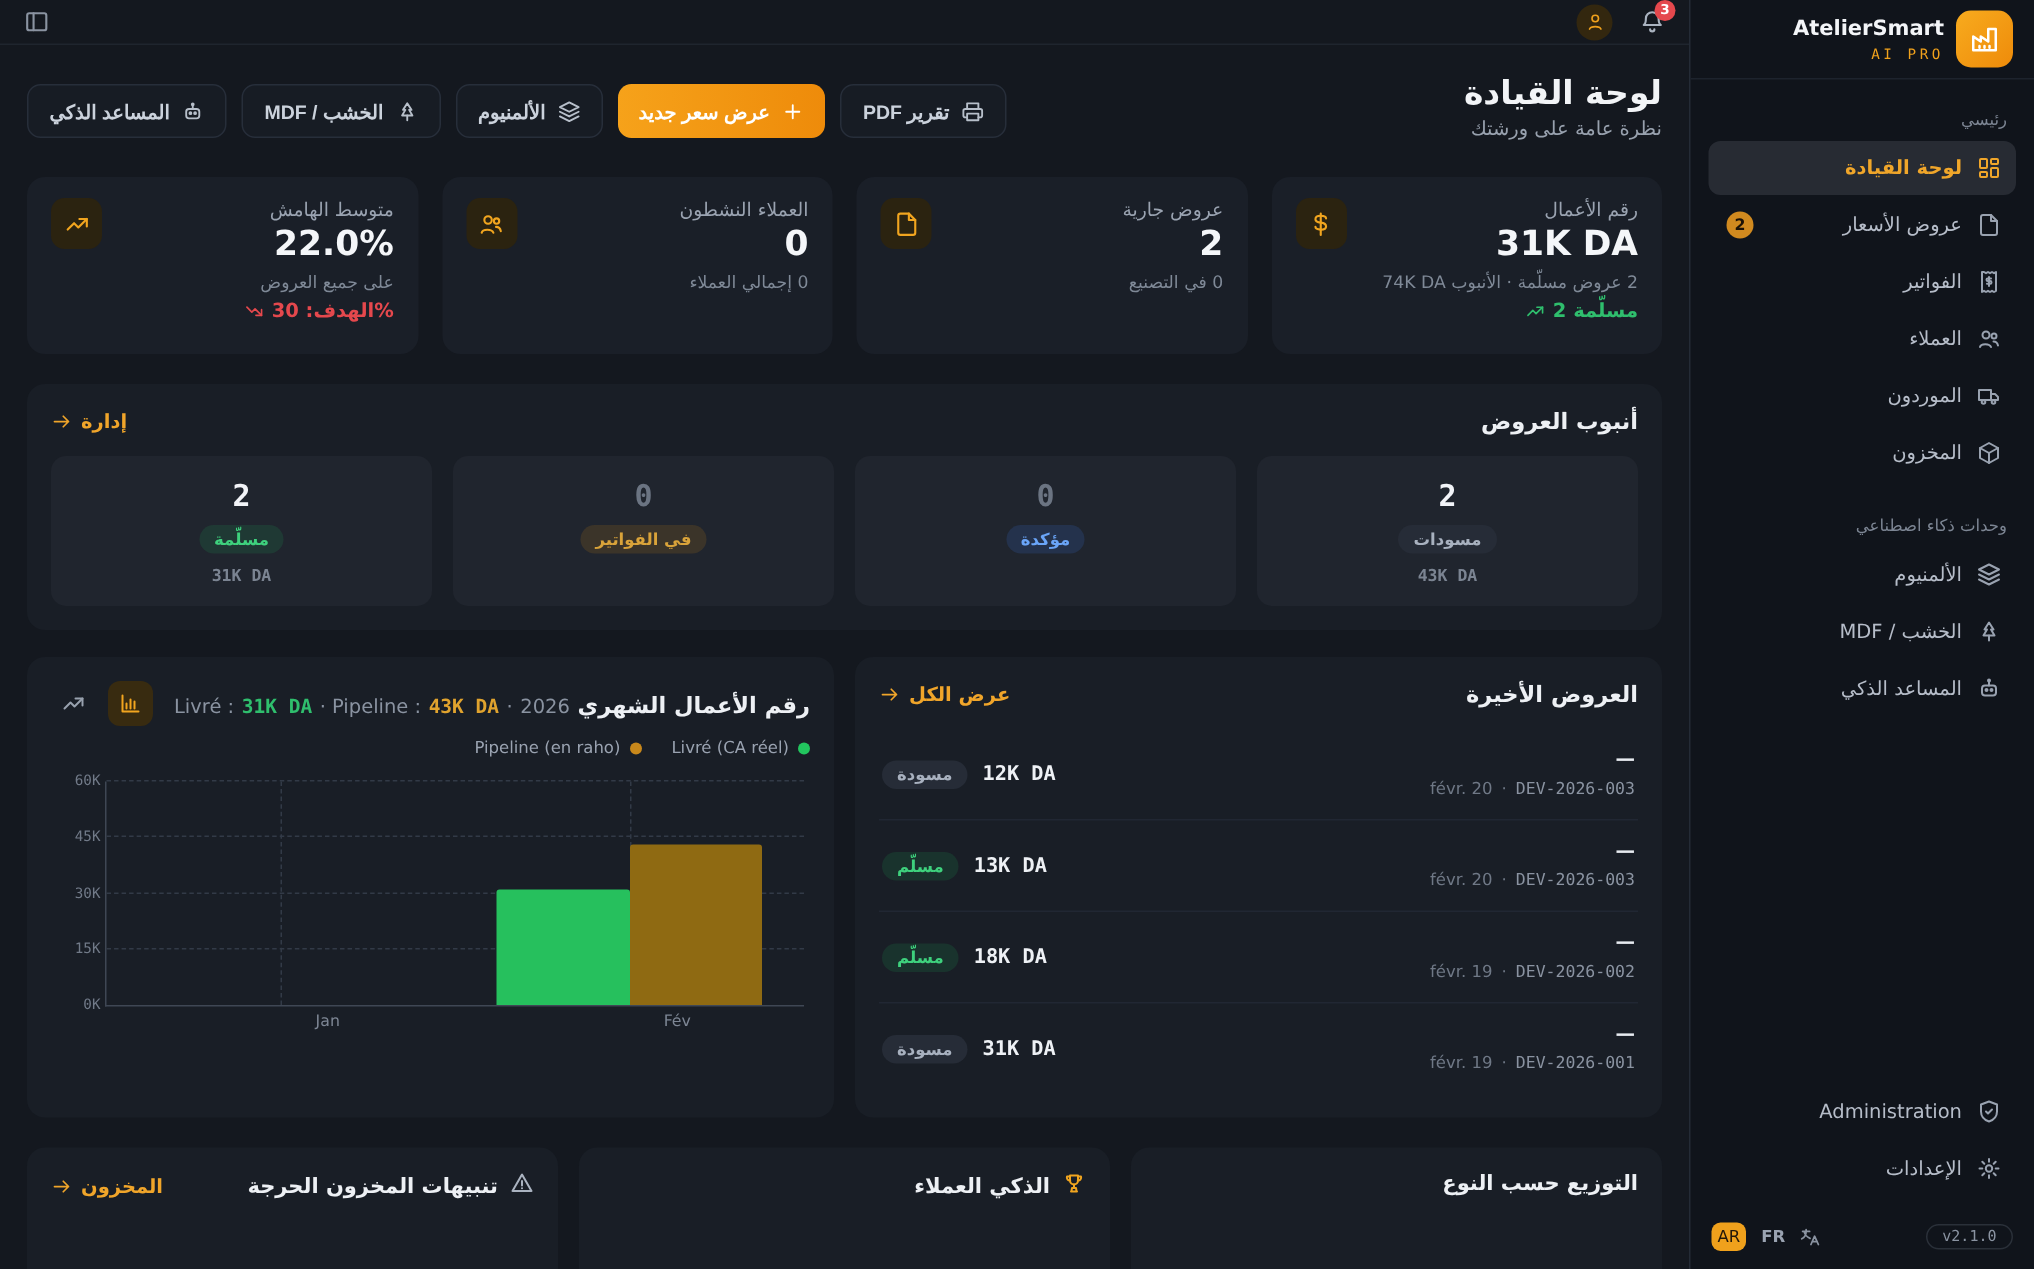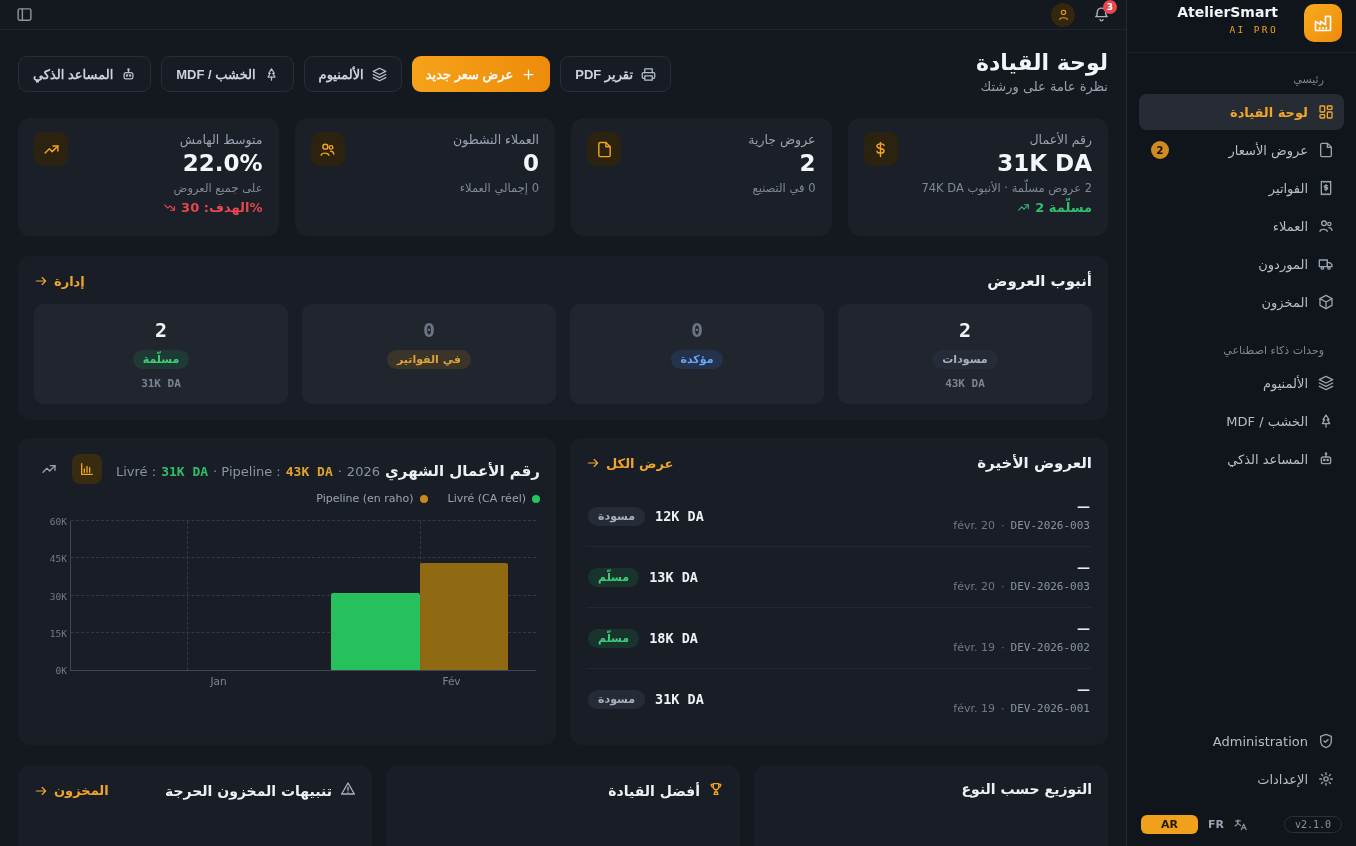--- a/index.html
+++ b/index.html
@@ -98,47 +98,47 @@
 
   .bottom{display:grid;grid-template-columns:repeat(3,1fr);gap:14px}
   .bottom .card{min-height:150px}
   .bottom .card-title{font-size:14px}
   .warn-ic{color:#aab3c0}.trophy-ic{color:#f1a51f}
   .trophy-ic svg,.warn-ic svg{width:16px;height:16px}
 
   
   .sidebar{width:230px;flex:none;background:#10141b;border-left:1px solid #242b36;direction:rtl;
     display:flex;flex-direction:column}
-  .sb-logo{display:flex;align-items:flex-start;gap:26px;padding:4px 14px;height:52px}
+  .sb-logo{display:flex;align-items:center;gap:8px;padding:16px 14px;height:52px}
   .logo-sq{width:38px;height:38px;border-radius:10px;background:linear-gradient(135deg,#f8ab1e,#ee8b0a);
     color:#fff;display:flex;align-items:center;justify-content:center;flex:none}
   .logo-sq svg{width:20px;height:20px}
   .brand-name{font-size:14px;font-weight:800;color:#f3f5f8}
   .brand-plan{font-size:9.5px;letter-spacing:.25em;color:#f0a11c;font-family:"DejaVu Sans Mono",monospace;margin-top:4px}
   .sb-div{border-top:1px solid #1d232d}
   .sb-nav{padding:8px 12px;display:flex;flex-direction:column}
-  .sb-sec{font-size:11px;color:#7d8694;margin:12px 20px 8px;text-align:right}
+  .sb-sec{font-size:11px;color:#7d8694;margin:12px 6px 8px;text-align:right}
   .sb-item{display:flex;align-items:center;gap:10px;height:36px;padding:0 10px;border-radius:8px;
     font-size:13px;color:#b6bdc9;cursor:pointer;margin-bottom:2px}
   .sb-item svg.icn{color:#99a2b0}
   .sb-item.active{background:#272b33;color:#f0a62a;font-weight:700}
   .sb-item.active svg.icn{color:#f0a62a}
   .sb-badge{margin-left:2px;margin-inline-start:auto;width:18px;height:18px;border-radius:50%;
     background:#d18a1f;color:#1c1206;font-size:10.5px;font-weight:700;display:flex;align-items:center;justify-content:center}
   .sb-spacer{flex:1}
   .sb-user{display:flex;align-items:center;gap:9px;padding:12px 14px;border-top:1px solid #1d232d}
   .sb-avatar{width:34px;height:34px;border-radius:50%;background:#33270f;color:#f0a11c;
     display:flex;align-items:center;justify-content:center;flex:none}
   .sb-avatar svg{width:16px;height:16px}
   .u-name{font-size:12.5px;font-weight:700;color:#eef1f5}
   .u-mail{font-size:10px;color:#8a93a1;margin-top:2px}
   .logout{margin-inline-start:auto;color:#8a93a1;display:flex;cursor:pointer}
   .sb-foot{direction:ltr;display:flex;align-items:center;justify-content:space-between;padding:8px 14px 12px}
   .lang-group{display:flex;align-items:center;gap:10px}
-  .lang-pill{background:#f0a11c;color:#23180a;font-size:11px;font-weight:700;border-radius:6px;padding:3px 20px;cursor:pointer}
+  .lang-pill{background:#f0a11c;color:#23180a;font-size:11px;font-weight:400;border-radius:6px;padding:3px 4px;cursor:pointer}
   .lang-fr{font-size:11px;color:#9aa3b1;font-weight:600;cursor:pointer}
   .lang-ic{color:#8a93a1;display:flex}
   .ver-pill{border:1px solid #2a3039;border-radius:999px;padding:2px 10px;font-size:10px;
     font-family:"DejaVu Sans Mono",monospace;color:#8a93a1}
 </style>
 </head>
 <body>
 
 <div class="app">
 
@@ -465,21 +465,21 @@
           <div class="card-head">
             <div class="card-title">
               <span class="trophy-ic">
                 <svg class="icn" viewBox="0 0 24 24">
                     <path d="M8 4h8v5a4 4 0 0 1-8 0z"></path>
                     <path d="M8 5H5a3 3 0 0 0 3.2 4M16 5h3a3 3 0 0 1-3.2 4"></path>
                     <path d="M12 13v3"></path>
                     <path d="M9 20h6M10 16.5h4l.6 3.5H9.4z"></path>
                   </svg>
               </span>
-              <span>أفضل القيادة</span>
+              <span>الذكي العملاء</span>
             </div>
           </div>
         </div>
         <div class="card">
           <div class="card-head">
             <div class="card-title">
               <span class="warn-ic">
                 <svg class="icn" viewBox="0 0 24 24">
                     <path d="M12 3 2.5 19.5h19z"></path>
                     <path d="M12 9.5V14M12 16.8h.01"></path>

